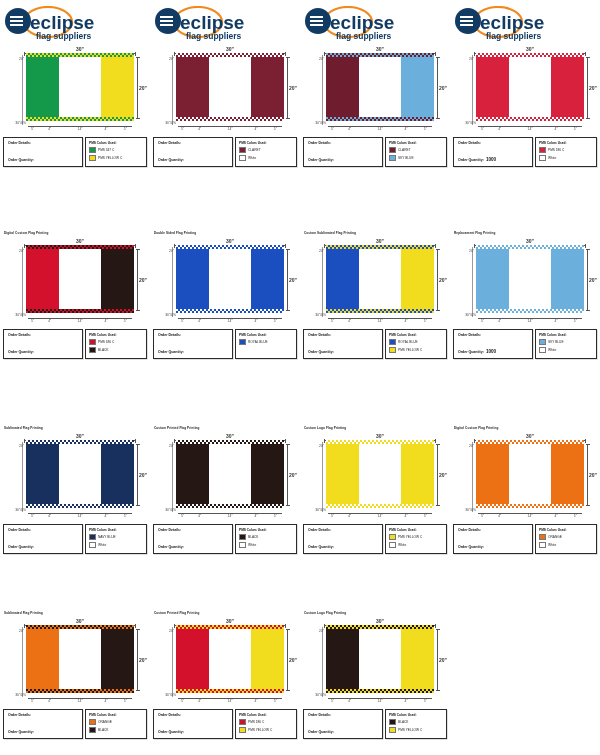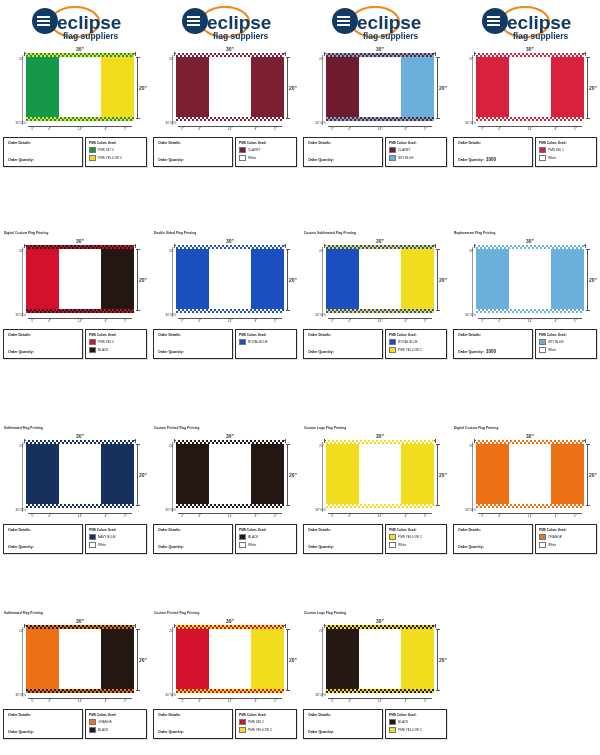--- a/index.html
+++ b/index.html
@@ -6,21 +6,21 @@
   body{
     width:600px;height:755px;background:#ffffff;
     font-family:"Liberation Sans", sans-serif;
     color:#1a1a1a;overflow:hidden;
   }
   .sheet{position:relative;width:600px;height:755px;}
 
   .card{position:absolute;width:150px;height:auto;}
 
   
-  .logo{height:42px;display:flex;align-items:center;justify-content:center;margin-top:3px;}
+  .logo{height:42px;display:flex;align-items:center;margin-top:3px;}
   .logo svg{display:block;}
 
   
   .mini-title{
     font-size:3.1px;line-height:5px;color:#222;
     margin:0 0 1px 4px;letter-spacing:.1px;font-weight:700;
     white-space:nowrap;
   }
 
   

